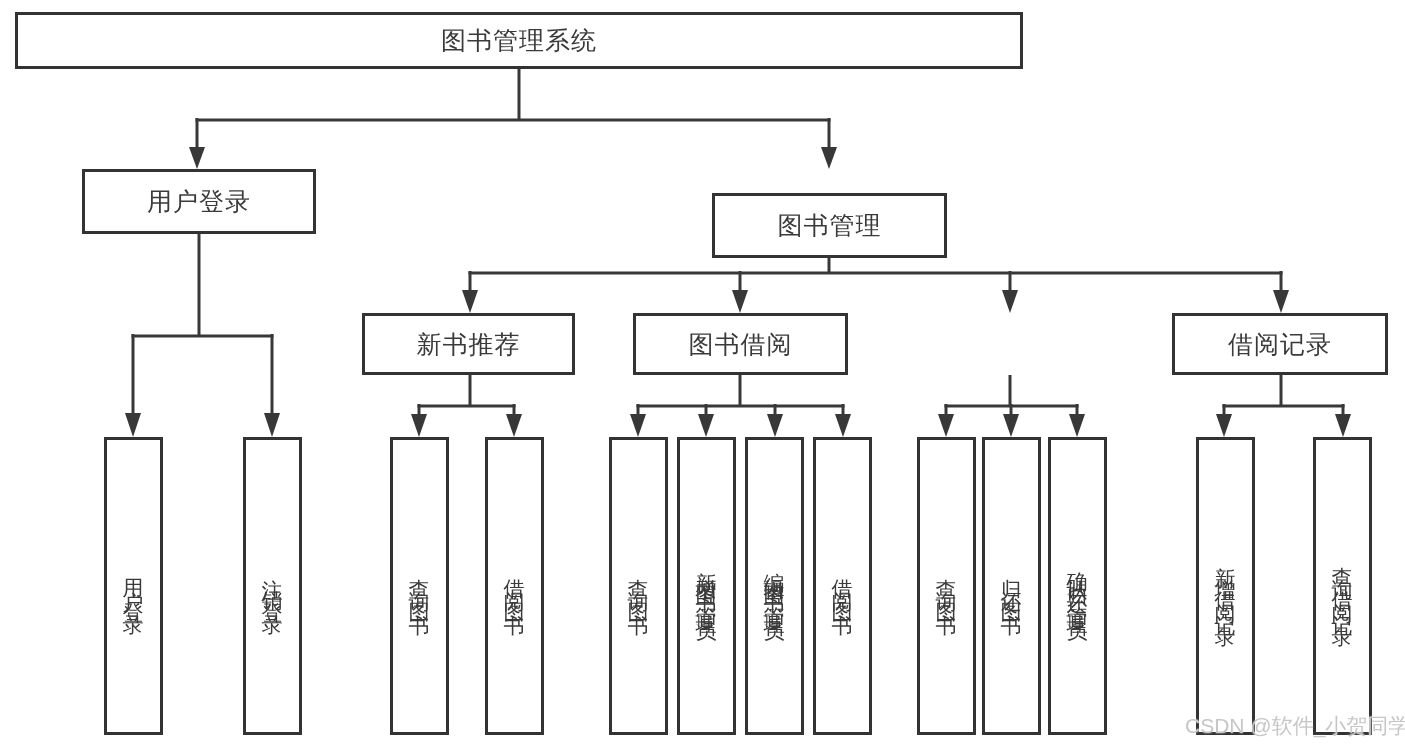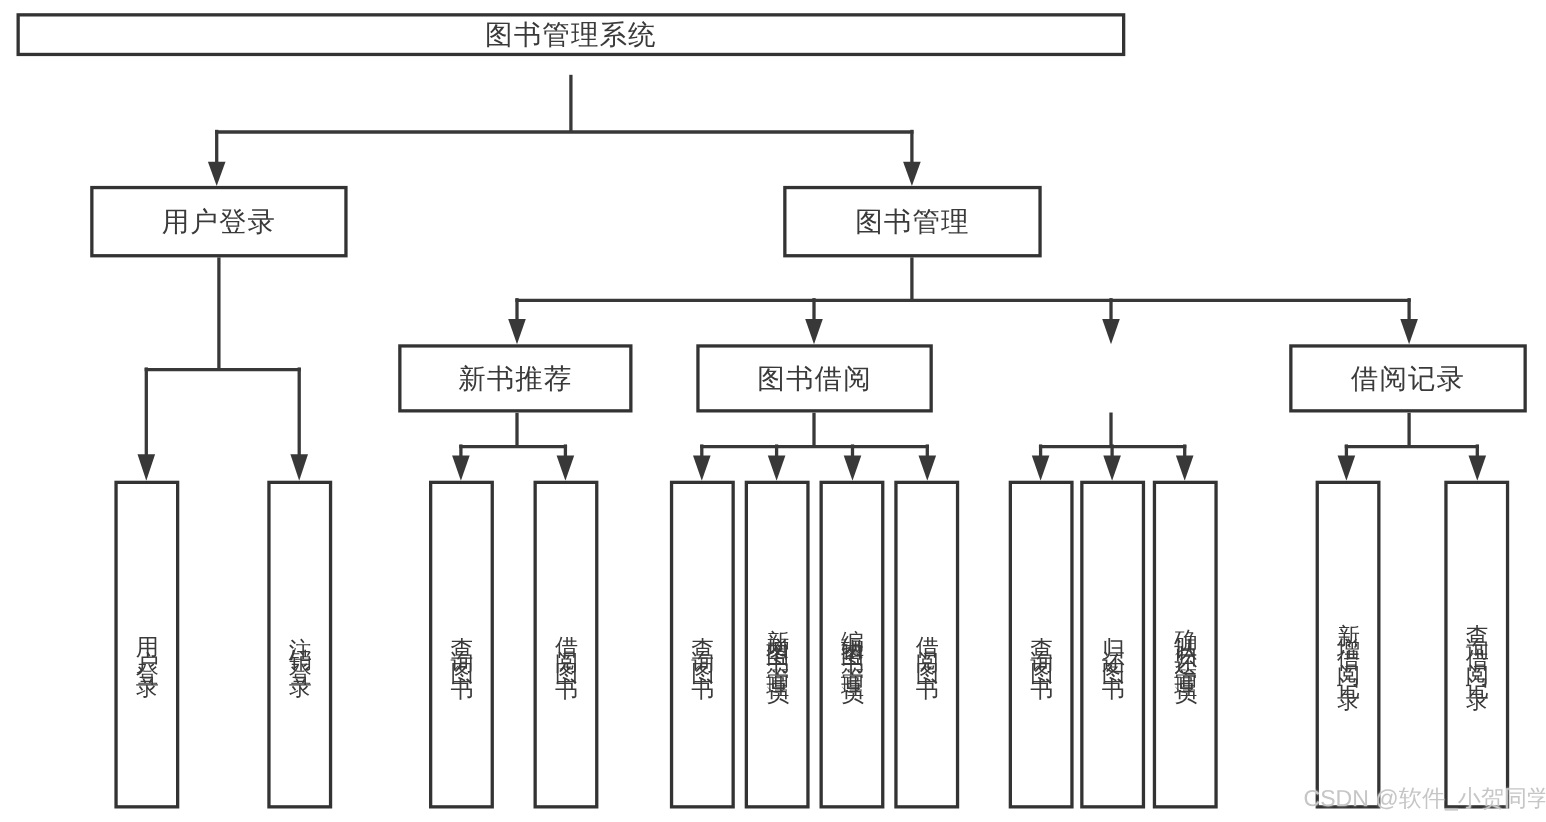--- a/index.html
+++ b/index.html
@@ -33,21 +33,21 @@
     justify-content: center;
     color: #3a3a3a;
   }
   .hlabel {
     font-size: 25px;
     letter-spacing: 1px;
     white-space: nowrap;
   }
   .root {
     left: 15px; top: 12px;
-    width: 1008px; height: 39px;
+    width: 1008px; height: 57px;
   }
   .lvl2 {
     top: 169px;
     height: 65px;
   }
   .lvl3 {
     top: 313px;
     height: 62px;
   }
   .leaf {
@@ -151,21 +151,21 @@
     <polygon points="1335,414 1351,414 1343,437"></polygon>
   </svg>
 
   <div class="box root">
     <span class="hlabel">图书管理系统</span>
   </div>
 
   <div class="box lvl2" style="left:82px;width:234px;">
     <span class="hlabel">用户登录</span>
   </div>
-  <div class="box lvl2" style="left:712px;width:235px;">
+  <div class="box lvl2" style="left:712px;width:235px;margin-top:24px;">
     <span class="hlabel">图书管理</span>
   </div>
 
   <div class="box lvl3" style="left:362px;width:213px;">
     <span class="hlabel">新书推荐</span>
   </div>
   <div class="box lvl3" style="left:633px;width:215px;text-align:right;">
     <span class="hlabel">图书借阅</span>
   </div>
   <div class="box lvl3" style="left:1172px;width:216px;">

